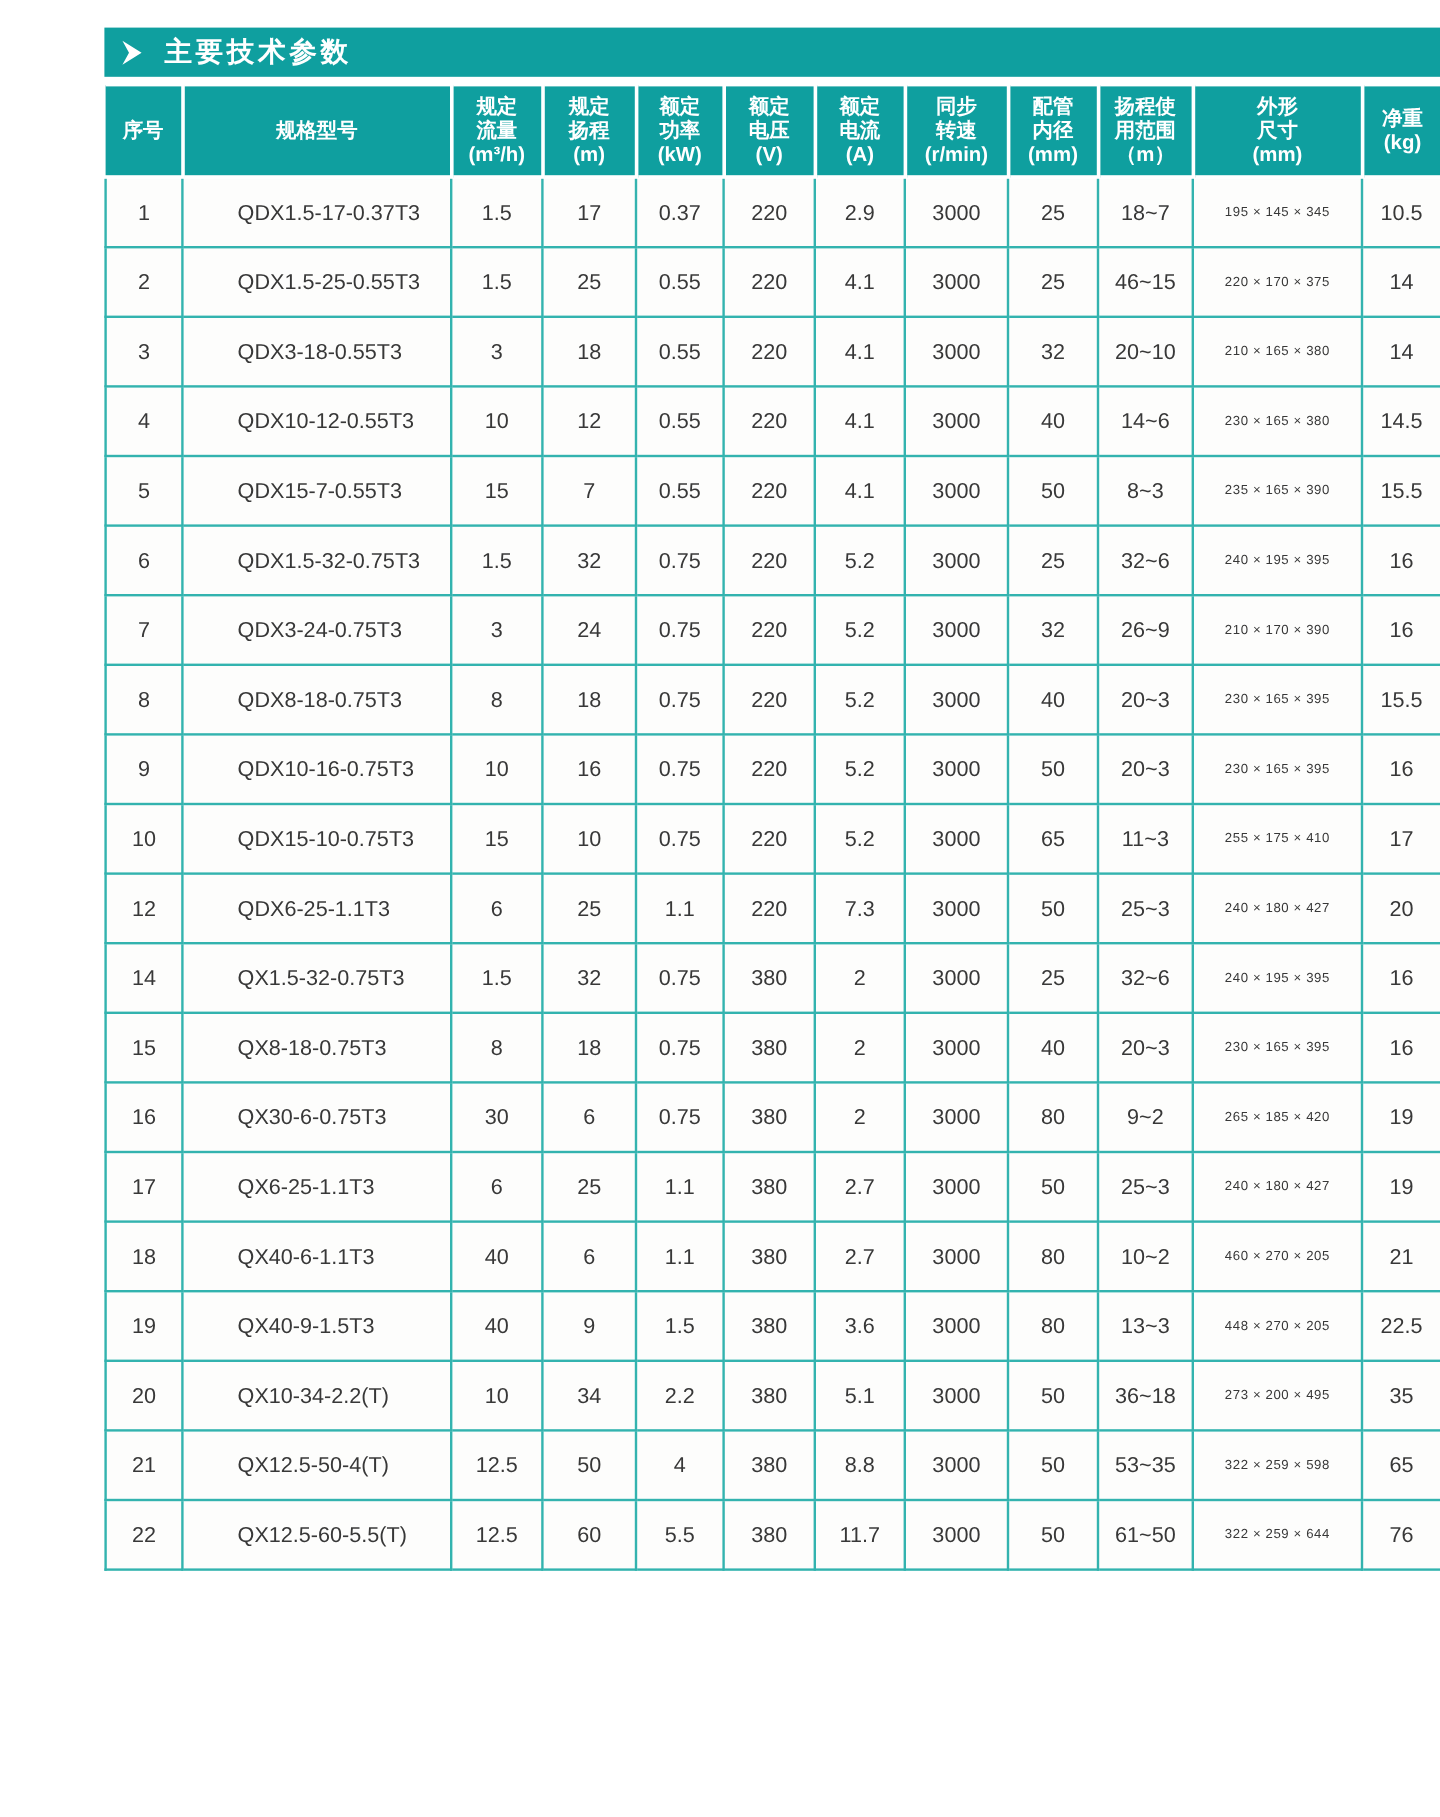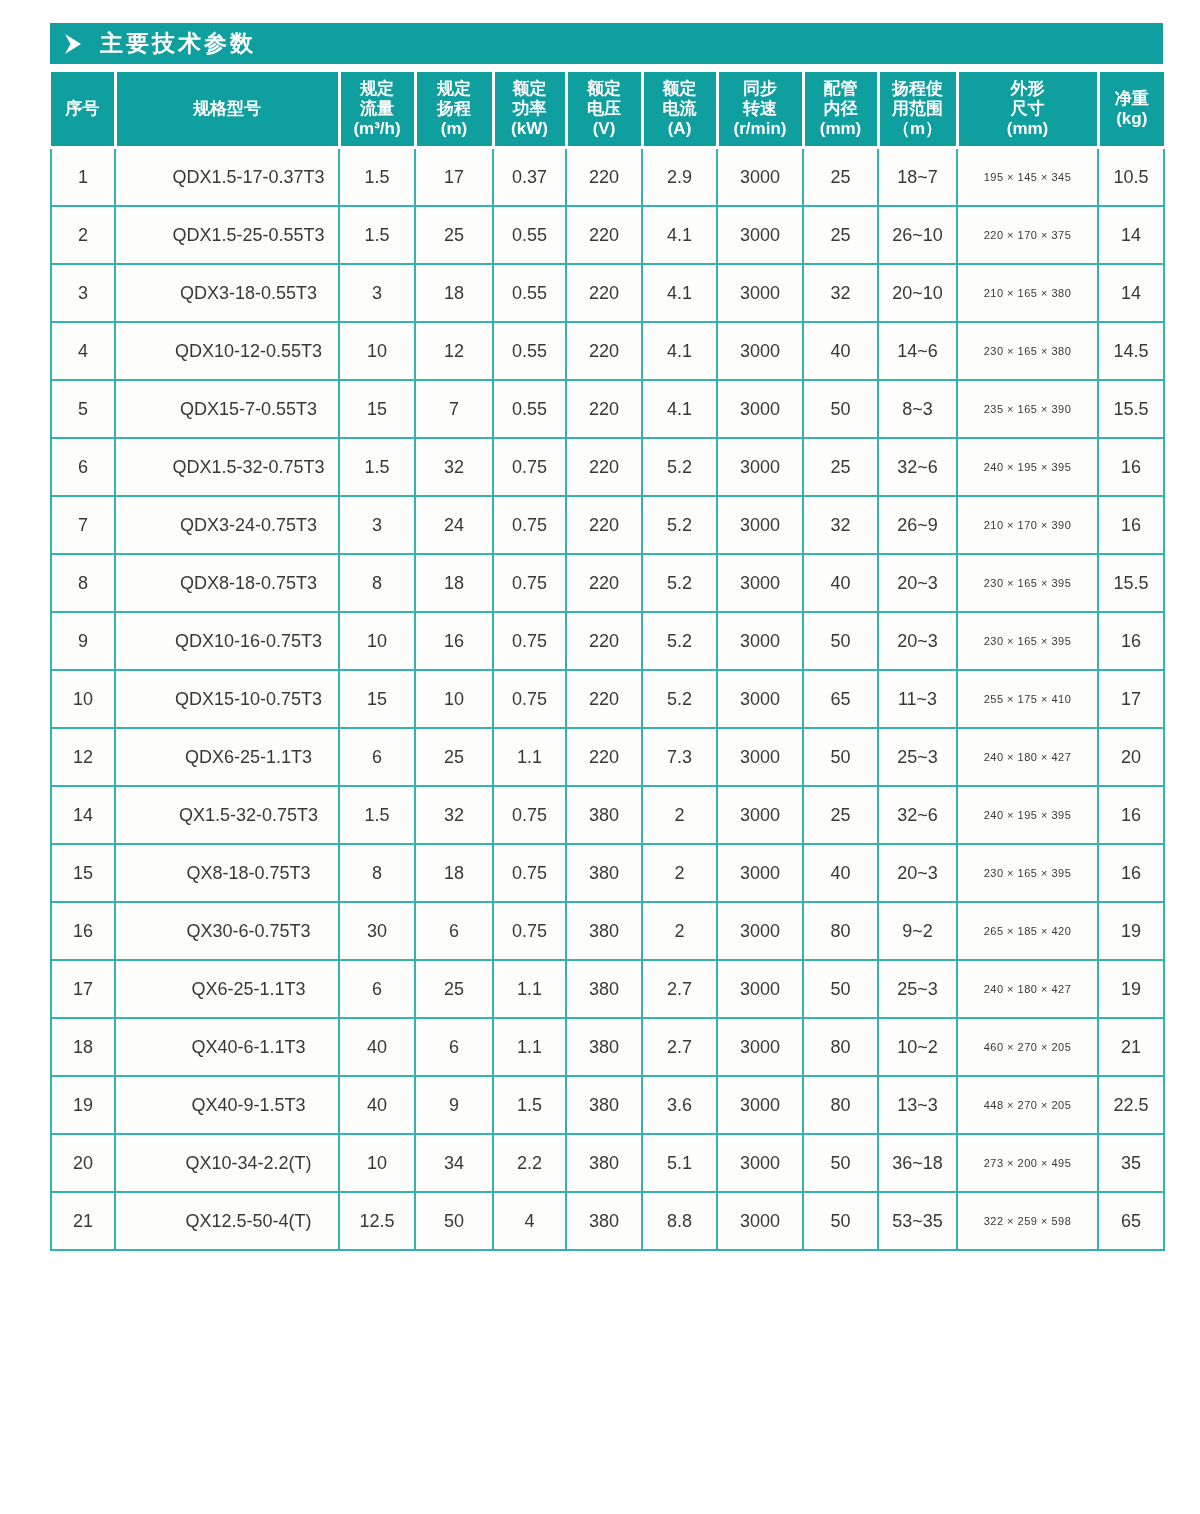--- a/index.html
+++ b/index.html
@@ -8,21 +8,21 @@
     --cell_bg:#fdfdfc;
     --text:#383838;
   }
   html,body{margin:0;padding:0;}
   body{
     width:1200px;height:1514px;background:#ffffff;
     font-family:"Liberation Sans","DejaVu Sans",sans-serif;
     color:var(--text);
     overflow:hidden;
   }
-  .page{padding:23px 37px 0 50px;}
+  .page{padding:23px 37px 0 50px;margin-left:37px;}
   .section-banner{
     width:1113px;height:41px;background:var(--accent);
     display:flex;align-items:center;box-sizing:border-box;
     padding-left:14px;margin-bottom:5px;
   }
   .section-banner .chev{display:flex;align-items:center;margin-right:16px;}
   .section-title{
     color:#ffffff;font-size:23px;font-weight:bold;letter-spacing:3px;
   }
   table.spec{
@@ -39,21 +39,21 @@
   thead th:first-child{border-left:none;}
   thead th:last-child{border-right:none;}
   tbody td{
     background:var(--cell_bg);
     border:2px solid var(--grid);
     font-size:18px;color:var(--text);
     text-align:center;vertical-align:middle;
     height:56px;padding:0 2px;
     white-space:nowrap;overflow:hidden;
   }
-  tbody td.model-cell{text-align:center;padding-left:45px;font-size:18px;}
+  tbody td.model-cell{text-align:left;padding-left:45px;font-size:18px;}
   tbody td.dims-cell{font-size:11px;letter-spacing:0.5px;}
 </style>
 </head>
 <body>
 
 <div class="page">
   <div class="section-banner">
     <span class="chev">
       <svg width="20" height="22" viewBox="0 0 20 22">
         <polygon points="1,1 17,11 1,21 6.5,11" fill="#ffffff"></polygon>
@@ -130,21 +130,21 @@
         <tr>
           <td>2</td>
           <td class="model-cell">QDX1.5-25-0.55T3</td>
           <td>1.5</td>
           <td>25</td>
           <td>0.55</td>
           <td>220</td>
           <td>4.1</td>
           <td>3000</td>
           <td>25</td>
-          <td>26~10</td>
+          <td>46~15</td>
           <td class="dims-cell">220 × 170 × 375</td>
           <td>14</td>
         </tr>
         <tr>
           <td>3</td>
           <td class="model-cell">QDX3-18-0.55T3</td>
           <td>3</td>
           <td>18</td>
           <td>0.55</td>
           <td>220</td>
@@ -372,15 +372,29 @@
           <td>50</td>
           <td>4</td>
           <td>380</td>
           <td>8.8</td>
           <td>3000</td>
           <td>50</td>
           <td>53~35</td>
           <td class="dims-cell">322 × 259 × 598</td>
           <td>65</td>
         </tr>
+        <tr>
+          <td>22</td>
+          <td class="model-cell">QX12.5-60-5.5(T)</td>
+          <td>12.5</td>
+          <td>60</td>
+          <td>5.5</td>
+          <td>380</td>
+          <td>11.7</td>
+          <td>3000</td>
+          <td>50</td>
+          <td>61~50</td>
+          <td class="dims-cell">322 × 259 × 644</td>
+          <td>76</td>
+        </tr>
       </tbody>
   </table>
 </div>
 
 </body></html>

